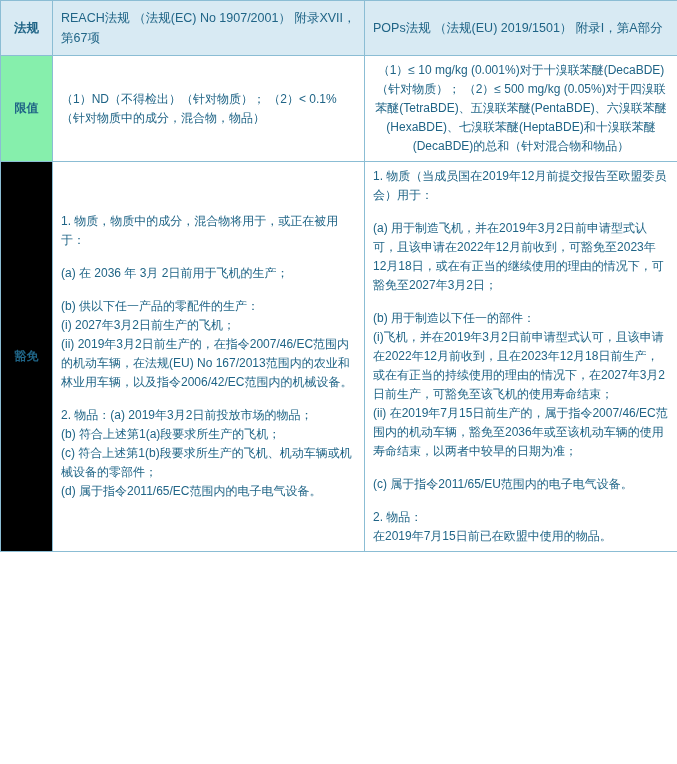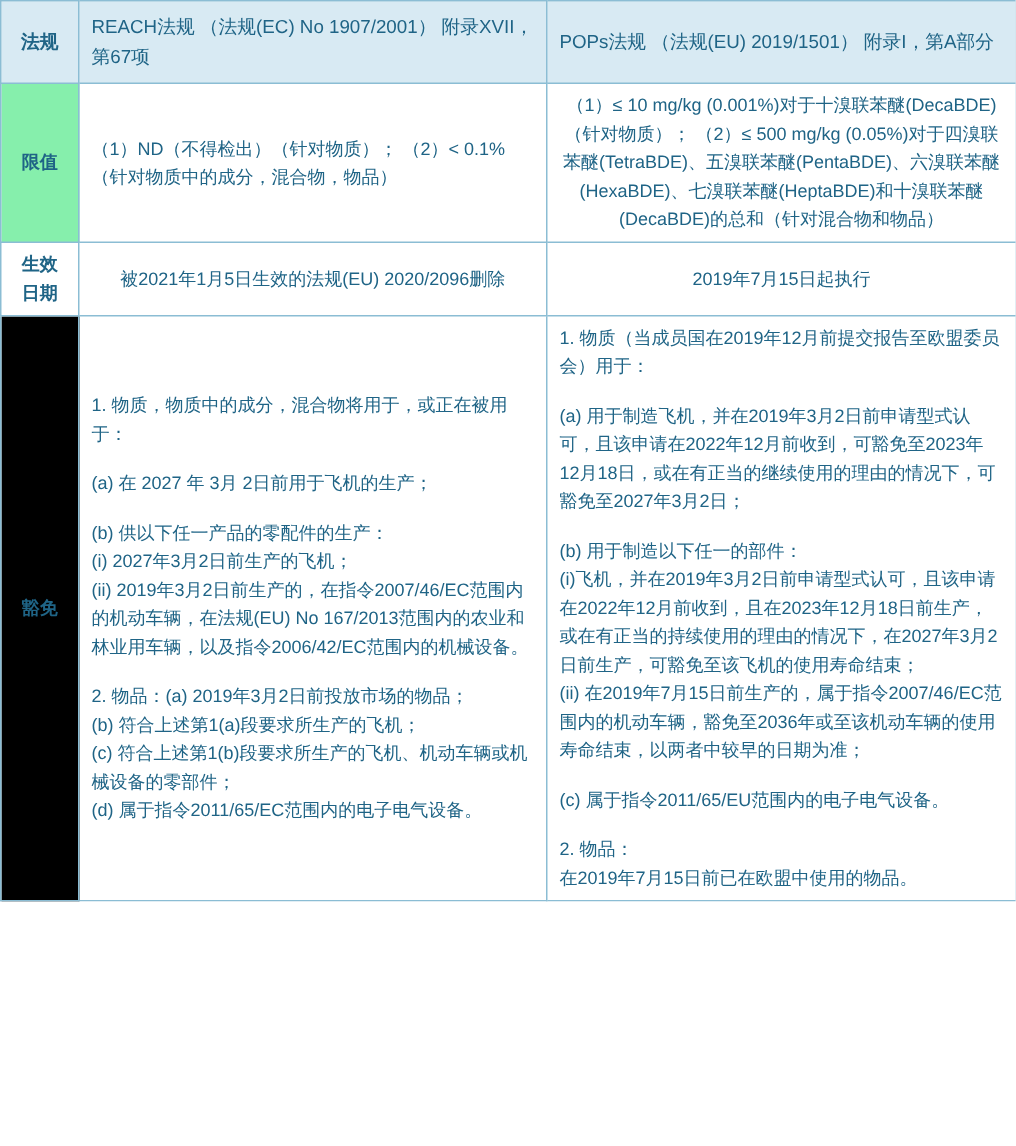--- a/index.html
+++ b/index.html
@@ -116,31 +116,26 @@
       <td class="h-cell">POPs法规 （法规(EU) 2019/1501） 附录I，第A部分</td>
     </tr>
 
     <tr class="row-limit">
       <td class="label-cell plain">限值</td>
       <td class="limit-reach">（1）ND（不得检出）（针对物质）； （2）&lt; 0.1%（针对物质中的成分，混合物，物品）</td>
       <td class="limit-pops">（1）≤ 10 mg/kg (0.001%)对于十溴联苯醚(DecaBDE)（针对物质）； （2）≤ 500 mg/kg (0.05%)对于四溴联苯醚(TetraBDE)、五溴联苯醚(PentaBDE)、六溴联苯醚(HexaBDE)、七溴联苯醚(HeptaBDE)和十溴联苯醚(DecaBDE)的总和（针对混合物和物品）</td>
     </tr>
 
 
-    <tr class="row-date">
-      <td class="label-cell plain">生效日期</td>
-      <td class="value-center">被2021年1月5日生效的法规(EU) 2020/2096删除</td>
-      <td class="value-center">2019年7月15日起执行</td>
-    </tr>
 
     <tr class="row-exempt">
       <td class="label-cell plain">豁免</td>
       <td class="exempt-cell">
           <p>1. 物质，物质中的成分，混合物将用于，或正在被用于：</p>
-          <p>(a) 在 2027 年 3月 2日前用于飞机的生产；</p>
+          <p>(a) 在 2036 年 3月 2日前用于飞机的生产；</p>
           <p>(b) 供以下任一产品的零配件的生产：<br>(i) 2027年3月2日前生产的飞机；<br>(ii) 2019年3月2日前生产的，在指令2007/46/EC范围内的机动车辆，在法规(EU) No 167/2013范围内的农业和林业用车辆，以及指令2006/42/EC范围内的机械设备。</p>
           <p>2. 物品：(a) 2019年3月2日前投放市场的物品；<br>(b) 符合上述第1(a)段要求所生产的飞机；<br>(c) 符合上述第1(b)段要求所生产的飞机、机动车辆或机械设备的零部件；<br>(d) 属于指令2011/65/EC范围内的电子电气设备。</p>
         </td>
       <td class="exempt-cell">
           <p>1. 物质（当成员国在2019年12月前提交报告至欧盟委员会）用于：</p>
           <p>(a) 用于制造飞机，并在2019年3月2日前申请型式认可，且该申请在2022年12月前收到，可豁免至2023年12月18日，或在有正当的继续使用的理由的情况下，可豁免至2027年3月2日；</p>
           <p>(b) 用于制造以下任一的部件：<br>(i)飞机，并在2019年3月2日前申请型式认可，且该申请在2022年12月前收到，且在2023年12月18日前生产，或在有正当的持续使用的理由的情况下，在2027年3月2日前生产，可豁免至该飞机的使用寿命结束；<br>(ii) 在2019年7月15日前生产的，属于指令2007/46/EC范围内的机动车辆，豁免至2036年或至该机动车辆的使用寿命结束，以两者中较早的日期为准；</p>
           <p>(c) 属于指令2011/65/EU范围内的电子电气设备。</p>
           <p>2. 物品：<br>在2019年7月15日前已在欧盟中使用的物品。</p>
         </td>

